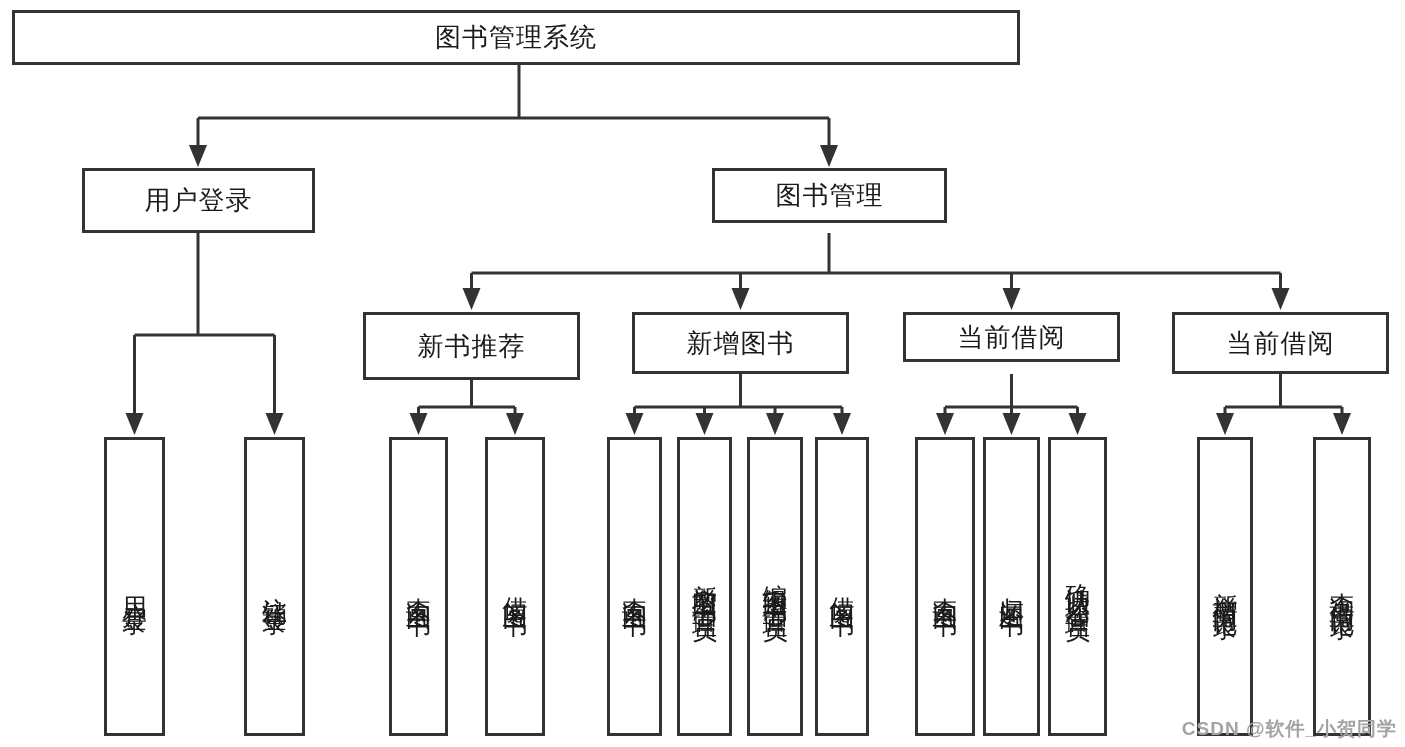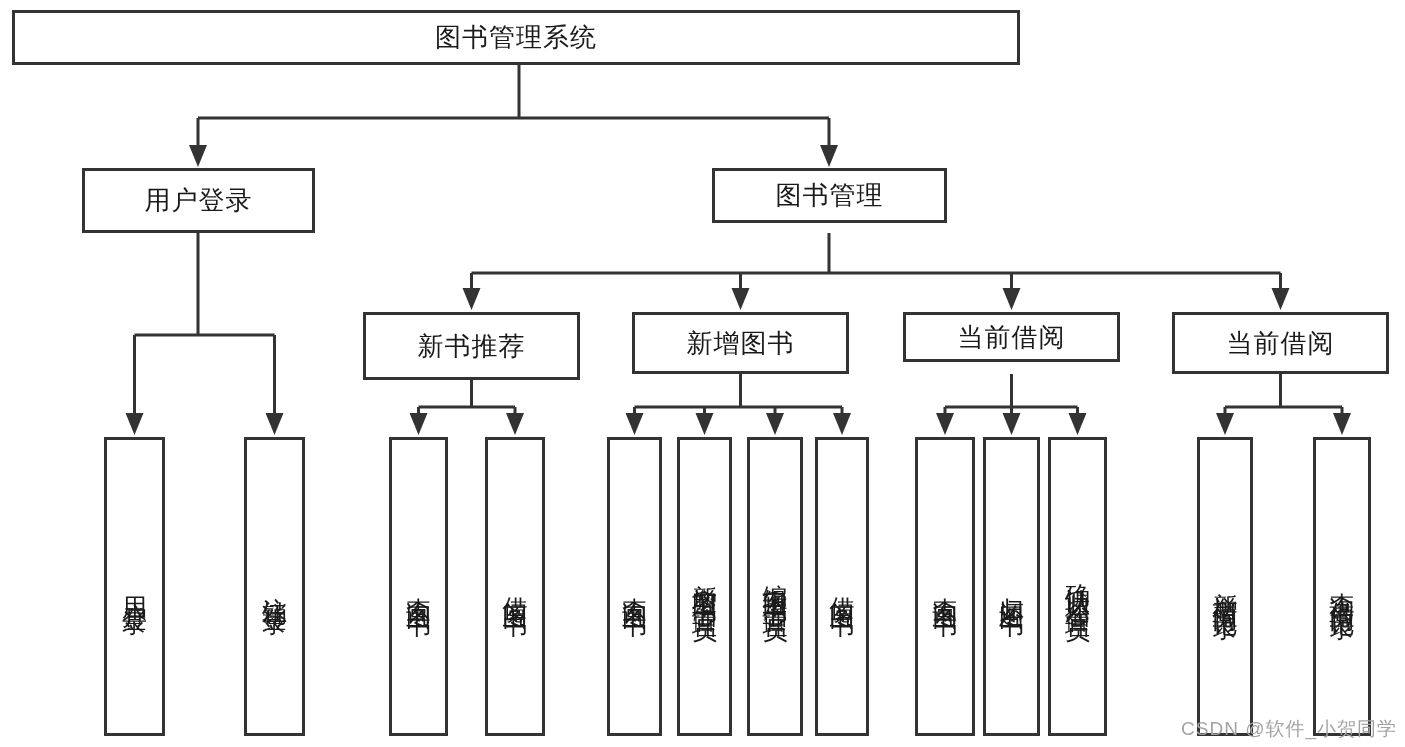--- a/index.html
+++ b/index.html
@@ -37,20 +37,21 @@
     letter-spacing:5px;
     color:var(--text);
     white-space:nowrap;
   }
   .watermark{
     position:absolute;z-index:2;
     top:716px;right:8px;
     font-size:19px;letter-spacing:1px;
     color:var(--wm);
     white-space:nowrap;
+    font-weight:bold;
   }
 </style>
 </head>
 <body>
 
 <div class="canvas">
 
   <svg class="wires" width="1405" height="747" viewBox="0 0 1405 747" aria-hidden="true">
     <g stroke="#333333" stroke-width="3" fill="none">
 

